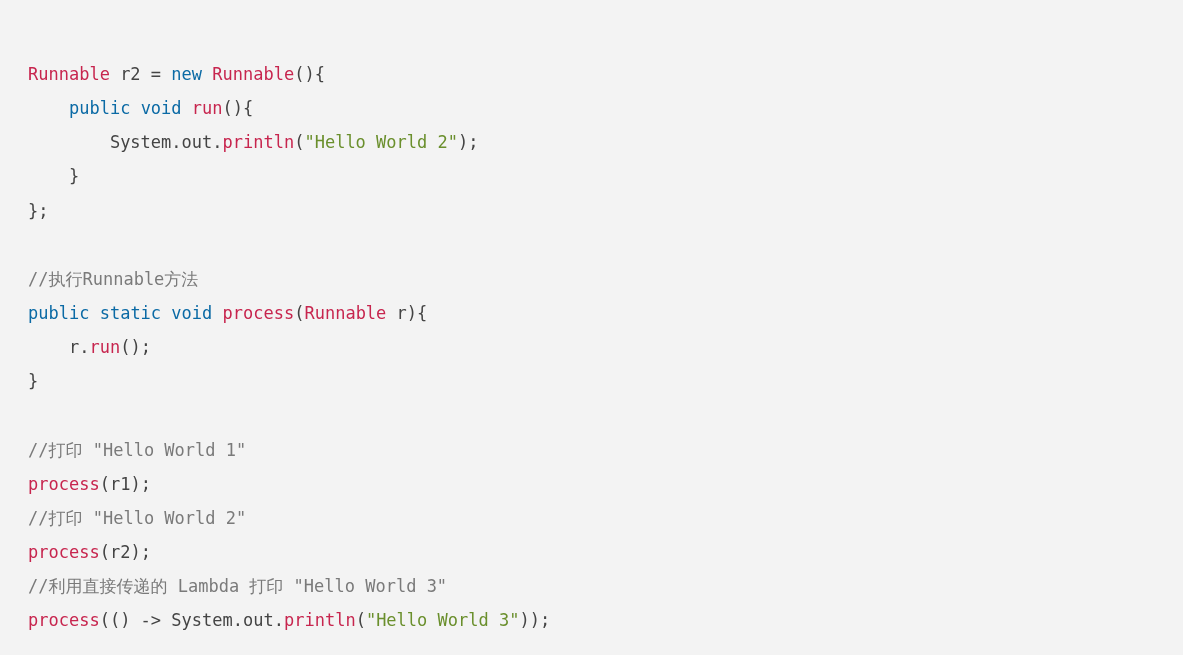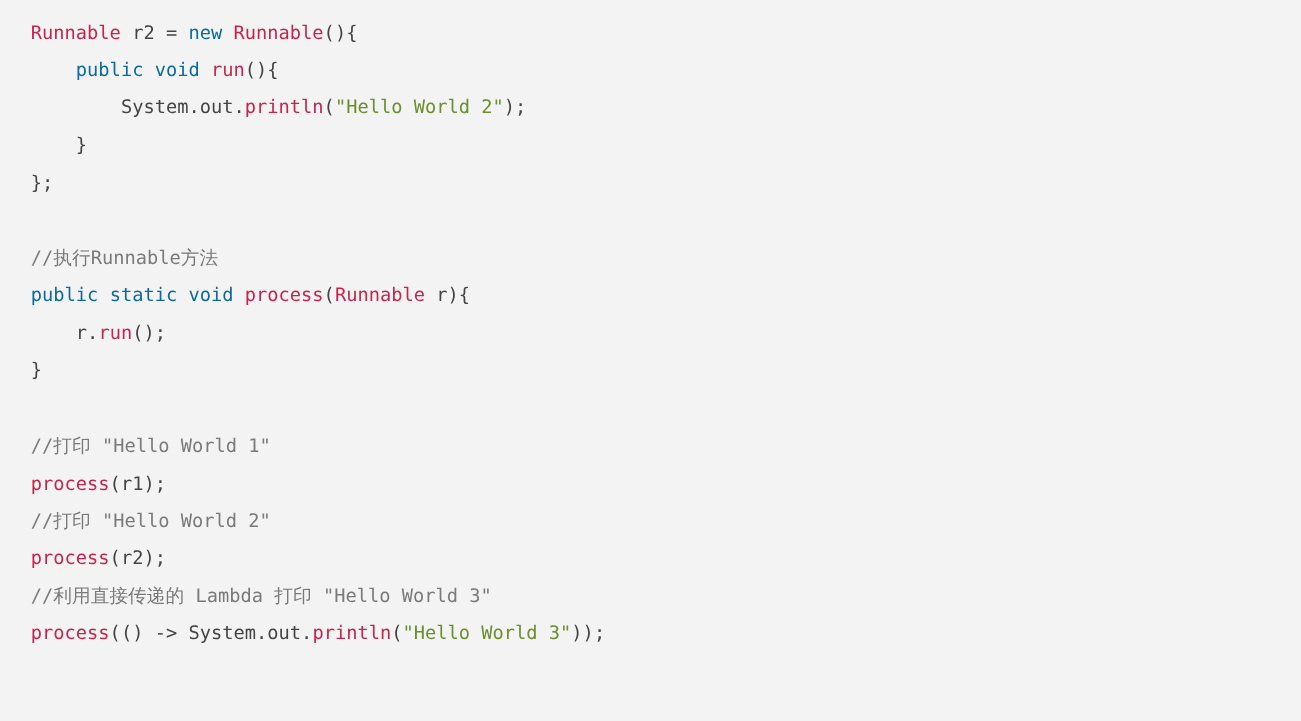--- a/index.html
+++ b/index.html
@@ -8,20 +8,21 @@
   font-family: "SFMono-Regular", Consolas, "Liberation Mono", Menlo, Courier, monospace;
   font-size: 17px;
   line-height: 1.95;
   color: #444;
   padding: 14px 28px 22px 28px;
   width: 1183px;
 }
 pre {
   white-space: pre;
   font-family: inherit;
+  margin-top: 44px;
 }
 .kw   { color: #0b6aa5; }  
 .type { color: #c7254e; }  
 .str  { color: #6a8f2c; }  
 .pn   { color: #444; }     
 .id   { color: #444; }
 .cmt  { color: #7a7a7a; }  
 </style>
 </head>
 <body>

